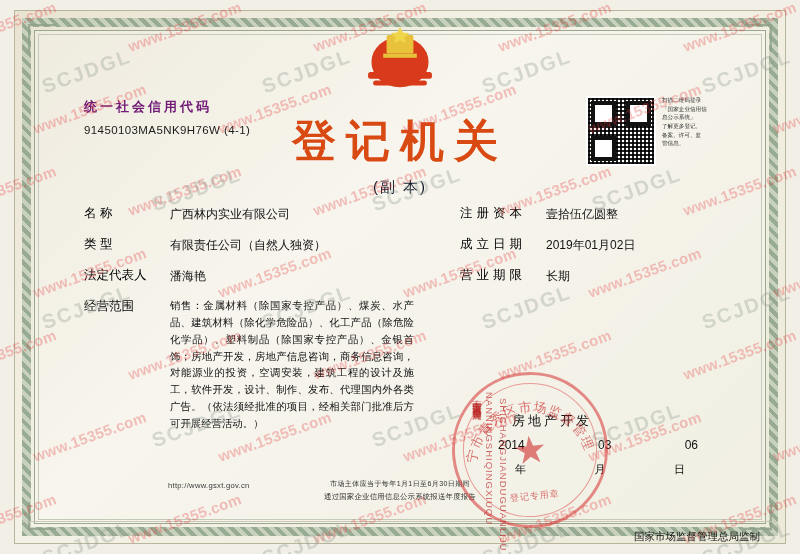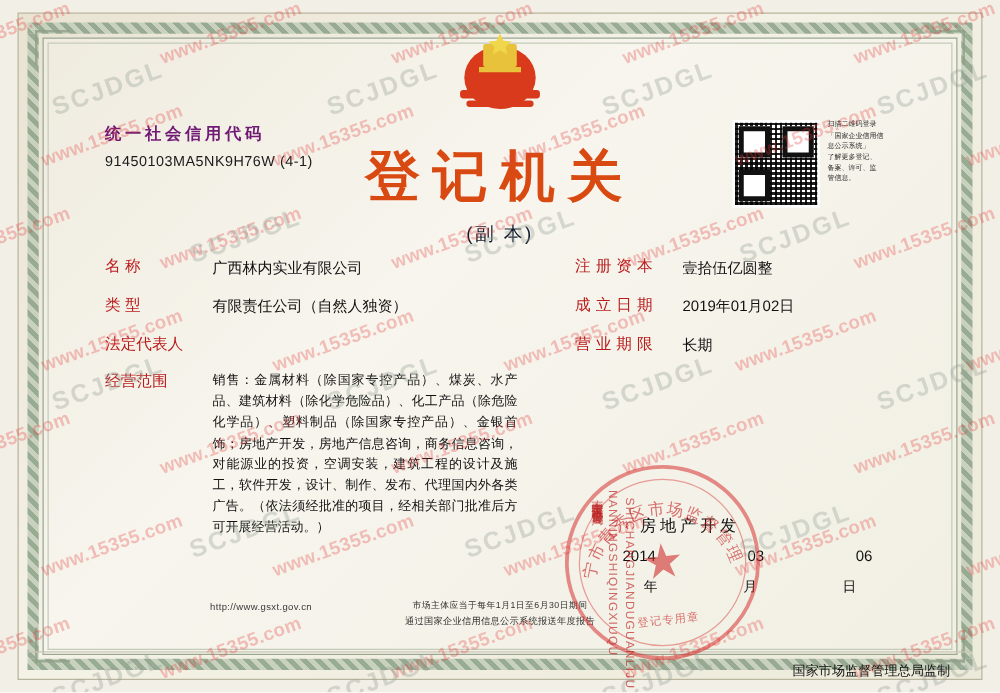--- a/index.html
+++ b/index.html
@@ -187,21 +187,21 @@
     z-index: 5;
   }
   .row {
     display: flex;
     align-items: flex-start;
     margin-bottom: 13px;
   }
   .lab {
     flex: 0 0 86px;
     font-size: 12.5px;
-    color: #b91c1c;
+    color: #000000;
     letter-spacing: 0px;
     white-space: nowrap;
   }
   .lab.sp3 { letter-spacing: 4px; }
   .val {
     font-size: 11.5px;
     color: #111;
     line-height: 1.5;
     flex: 1;
   }
@@ -389,20 +389,21 @@
     <div class="row">
       <div class="lab">名    称</div>
       <div class="val big">广西林内实业有限公司</div>
     </div>
     <div class="row">
       <div class="lab">类    型</div>
       <div class="val big">有限责任公司（自然人独资）</div>
     </div>
     <div class="row">
       <div class="lab">法定代表人</div>
+      <div class="val big">潘海艳</div>
     </div>
     <div class="row scope">
       <div class="lab">经营范围</div>
       <div class="val">销售：金属材料（除国家专控产品）、煤炭、水产品、建筑材料（除化学危险品）、化工产品（除危险化学品）、塑料制品（除国家专控产品）、金银首饰；房地产开发，房地产信息咨询，商务信息咨询，对能源业的投资，空调安装，建筑工程的设计及施工，软件开发，设计、制作、发布、代理国内外各类广告。（依法须经批准的项目，经相关部门批准后方可开展经营活动。）</div>
     </div>
   </div>
 
   <div class="fields-right">
     <div class="row">
       <div class="lab sp3">注册资本</div>

